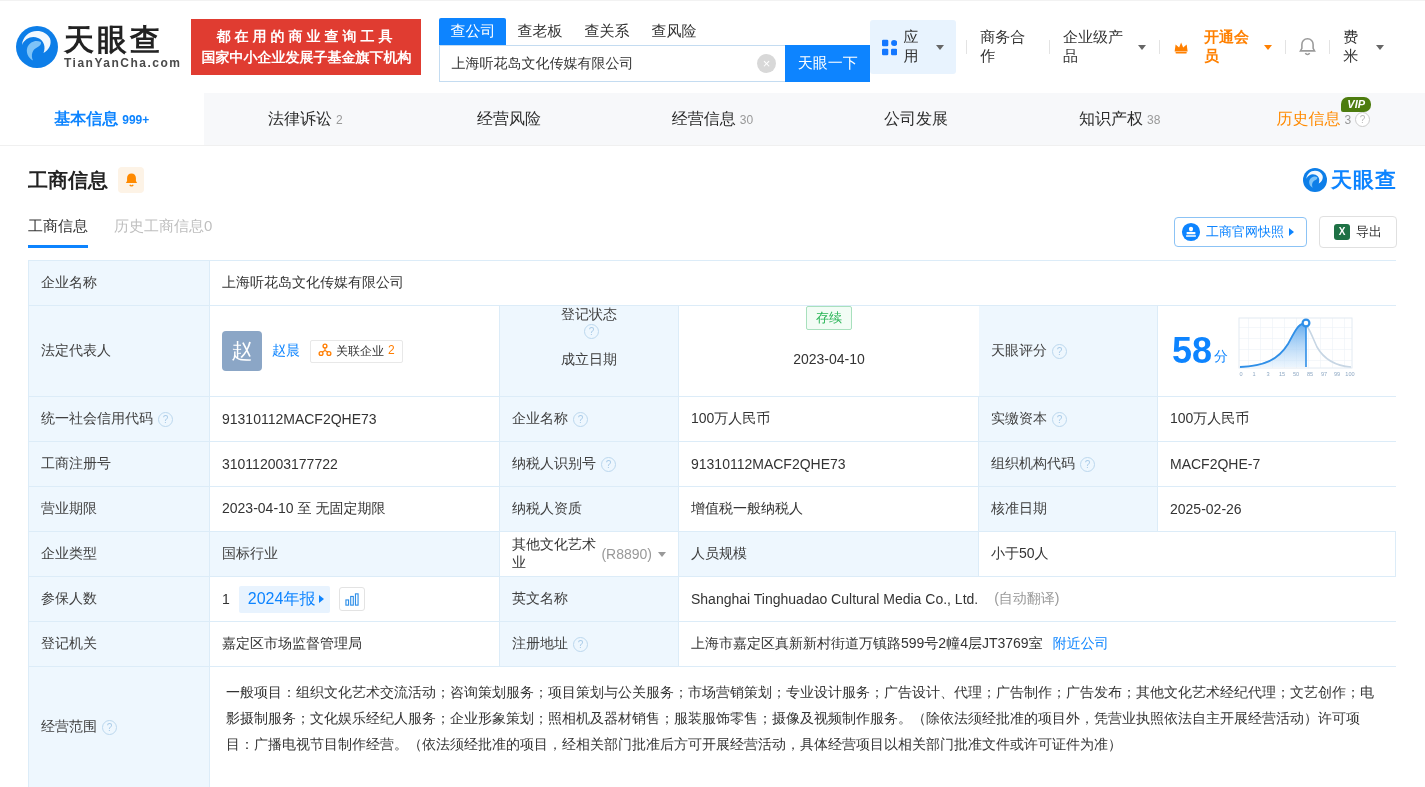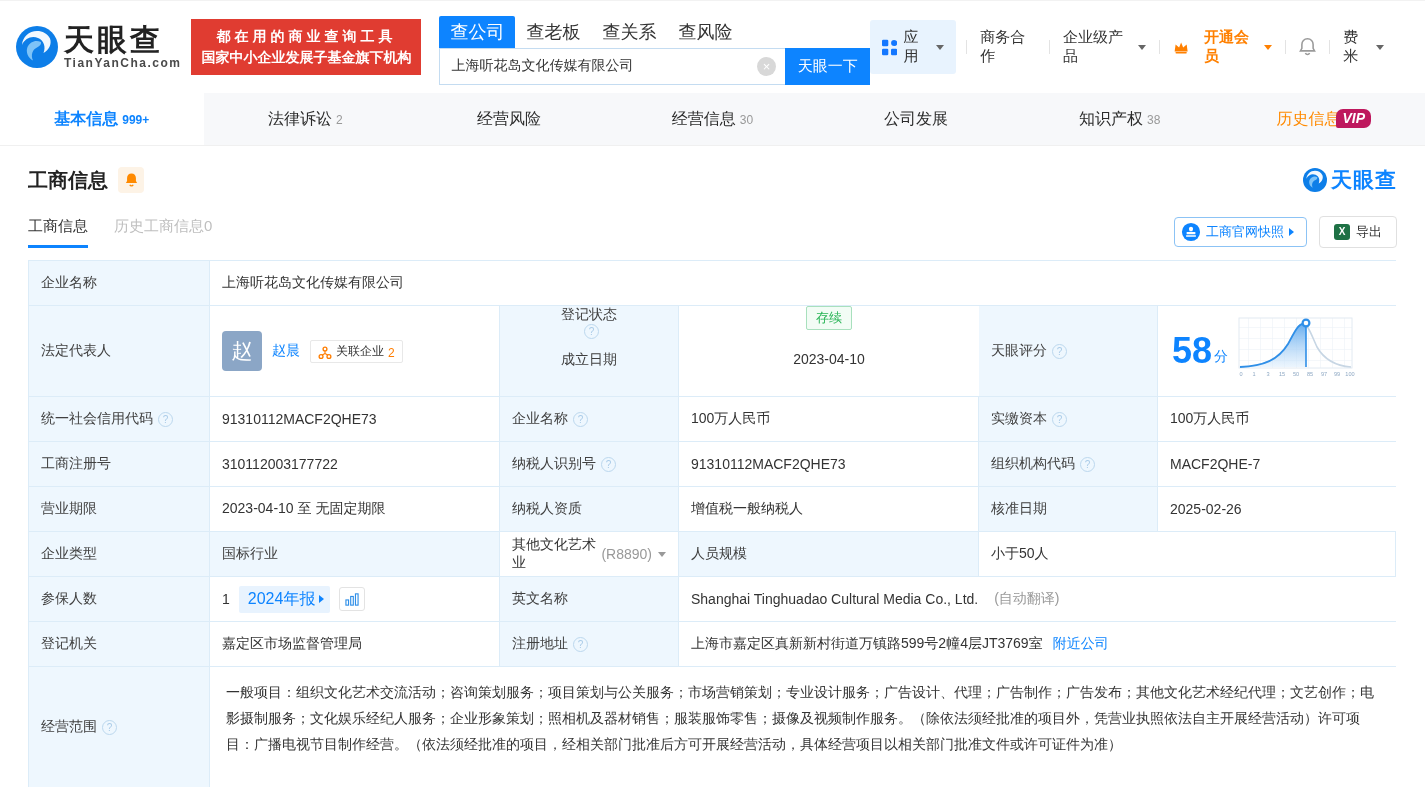--- a/index.html
+++ b/index.html
@@ -12,21 +12,21 @@
   .logo-wrap { display:flex; align-items:center; }
   .logo-swirl { width:42px; height:42px; flex:0 0 auto; }
   .logo-text { margin-left:6px; }
   .logo-title { font-size:30px; font-weight:bold; color:#222; letter-spacing:3px; line-height:30px;}
   .logo-domain { font-size:12px; font-weight:bold; color:#4a4a4a; letter-spacing:1.5px; margin-top:1px;}
   .slogan { background:#e03c31; color:#fff; margin-left:10px; padding:7px 10px; text-align:center; }
   .slogan div { font-size:14px; font-weight:bold; line-height:21px; white-space:nowrap; }
   .slogan .l1 { letter-spacing:4px; }
   .search-block { margin-left:18px; width:452px; position:relative; top:3px;}
   .search-tabs { display:flex; align-items:flex-end; margin-bottom:0; }
-  .search-tab { font-size:18px; padding:4px 11px; cursor:pointer; color:#333; }
+  .search-tab { font-size:15px; padding:4px 11px; cursor:pointer; color:#333; }
   .search-tab.active { background:#0d84ff; color:#fff; border-radius:2px 2px 0 0; }
   .search-bar { display:flex; }
   .search-input-wrap { position:relative; flex:1; }
   .search-input { width:100%; height:37px; border:1px solid #c4dcf1; border-right:none; padding:0 34px 0 11px;
      font-size:14px; color:#333; outline:none; font-family:inherit;}
   .clear-btn { position:absolute; right:9px; top:9px; width:19px; height:19px; border-radius:50%;
      background:#d8d8d8; color:#fff; font-size:13px; line-height:19px; text-align:center; cursor:pointer;}
   .search-btn { width:85px; height:37px; background:#0d84ff; color:#fff; border:none; font-size:15px; cursor:pointer; font-family:inherit;}
   .top-menu { display:flex; align-items:center; margin-left:auto; }
   .menu-item { display:flex; align-items:center; font-size:15px; color:#333; cursor:pointer; padding:0 13px; position:relative;}
@@ -41,21 +41,21 @@
 
   
   .main-tabs { height:53px; background:#f7f8fa; display:flex; border-bottom:1px solid #f0f0f0;}
   .main-tab { flex:1; display:flex; align-items:center; justify-content:center; font-size:16px; color:#2b2b2b;
      cursor:pointer; position:relative; }
   .main-tab .cnt { font-size:12px; color:#999; margin-left:4px; margin-top:2px;}
   .main-tab.active { background:#fff; color:#0d84ff; font-weight:bold; }
   .main-tab.active .cnt { color:#0d84ff; }
   .main-tab.vip-tab { color:#ff8a00; }
   .main-tab.vip-tab .cnt { color:#999; }
-  .vip-badge { position:absolute; top:16px; right:54px; background:#be185d; color:#fff; font-size:14px;
+  .vip-badge { position:absolute; top:4px; right:54px; background:#4d7c0f; color:#fff; font-size:11px;
      font-weight:bold; font-style:italic; padding:1px 6px 2px; border-radius:7px 7px 7px 2px; }
   .help-circle { display:inline-block; width:15px; height:15px; border:1px solid #ccc; color:#bbb;
      border-radius:50%; font-size:10px; line-height:14px; text-align:center; margin-left:4px; cursor:pointer; background:#fff;}
 
   
   .content { padding:0 28px; }
   .section-head { display:flex; align-items:center; margin-top:20px; }
   .section-title { font-size:20px; font-weight:bold; color:#222; }
   .bell-chip { width:26px; height:26px; background:#fdf3e6; border-radius:4px; margin-left:10px;
      display:flex; align-items:center; justify-content:center; cursor:pointer;}
@@ -92,21 +92,21 @@
   .link { color:#0d84ff; cursor:pointer; }
   .nested { display:grid; grid-template-rows:45px 45px; border-right:1px solid #dcecf8;}
   .nested .n-row { display:grid; grid-template-columns:179px 300px; border-bottom:1px solid #dcecf8;}
   .nested .n-row:last-child { border-bottom:none; }
   .nested .cell { border-right:1px solid #dcecf8; min-height:45px;flex-direction:column;}
   .nested .cell:last-child { border-right:none; }
   .score-wrap { display:grid; grid-template-columns:179px 239px; }
   .score-wrap .lbl { border-right:1px solid #dcecf8; }
   .avatar { width:40px; height:40px; border-radius:4px; background:#8ba6c6; color:#fff; font-size:21px;
      display:flex; align-items:center; justify-content:center; margin-right:10px; }
-  .rel-badge { display:flex; align-items:flex-end; border:1px solid #e8e8e8; border-radius:2px; padding:2px 7px;
+  .rel-badge { display:flex; align-items:flex-start; border:1px solid #e8e8e8; border-radius:2px; padding:2px 7px;
      margin-left:10px; font-size:12px; cursor:pointer; background:#fff;}
   .rel-badge .num { color:#ff7d00; margin-left:4px; }
   .status-badge { border:1px solid #a8e0bd; background:#f2fcf5; color:#2bb558; font-size:13px;
      padding:2px 9px; border-radius:2px; }
   .report-badge { background:#e8f3fe; color:#0d84ff; font-size:16px; padding:3px 6px 3px 9px; border-radius:2px;
      margin-left:9px; cursor:pointer; display:flex; align-items:center;}
   .report-badge .tri { width:0;height:0;border-top:4px solid transparent;border-bottom:4px solid transparent;
      border-left:5px solid #0d84ff; margin-left:4px;}
   .chart-chip { width:26px; height:24px; border:1px solid #e3e3e3; border-radius:3px; display:flex;
      align-items:center; justify-content:center; margin-left:9px; cursor:pointer; background:#fff;}

